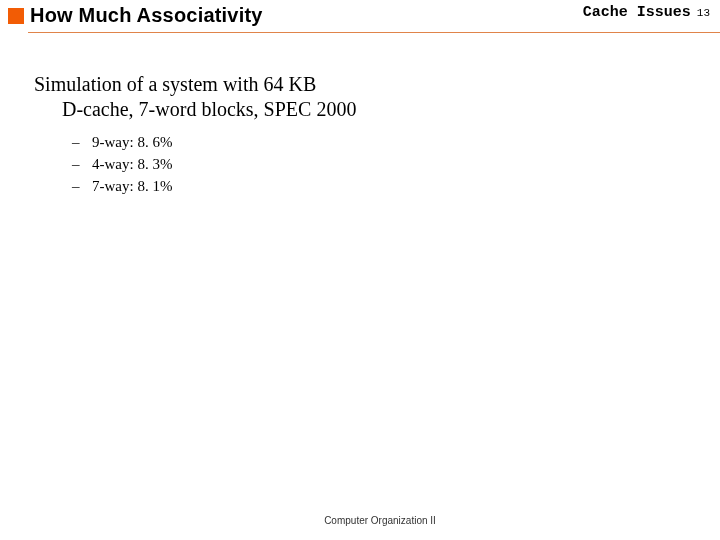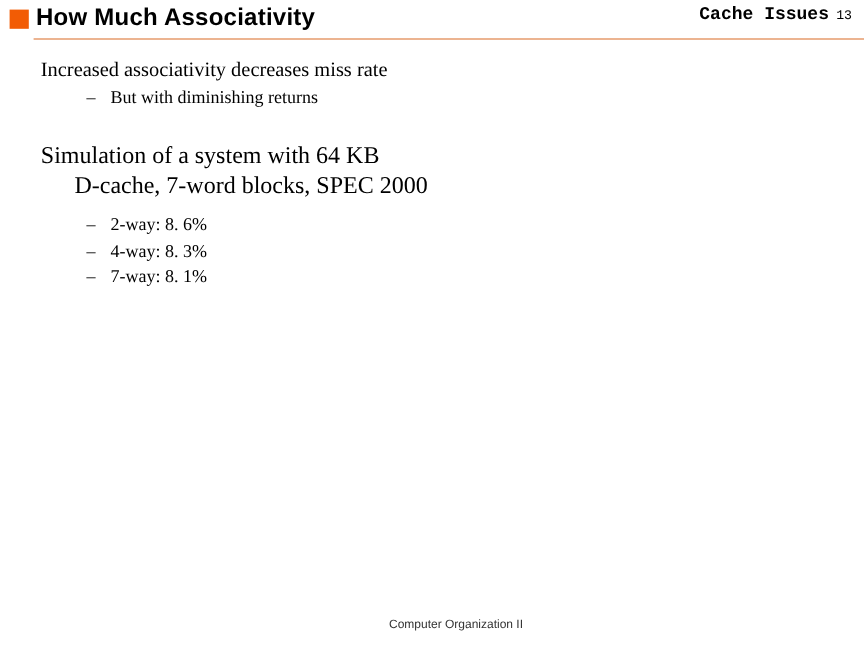--- a/index.html
+++ b/index.html
@@ -36,30 +36,26 @@
     <div class="topic-wrap">
       <span class="topic">Cache Issues</span>
       <span class="pagenum">13</span>
     </div>
   </div>
 
   <div class="rule"></div>
 
   <div class="body">
 
-    <div>
-      <div class="heading">Increased associativity decreases miss rate</div>
-      <div class="sub">But with diminishing returns</div>
-    </div>
 
     <div class="block2">
       <div class="h2">Simulation of a system with 64 KB</div>
       <div class="h2 h2-indent">D-cache, 7-word blocks, SPEC 2000</div>
       <div class="list">
-        <div class="sub">2-way: 8. 6%</div>
+        <div class="sub">9-way: 8. 6%</div>
         <div class="sub">4-way: 8. 3%</div>
         <div class="sub">7-way: 8. 1%</div>
       </div>
     </div>
 
   </div>
 
   <div class="footer">Computer Organization II</div>
 </div>
 

